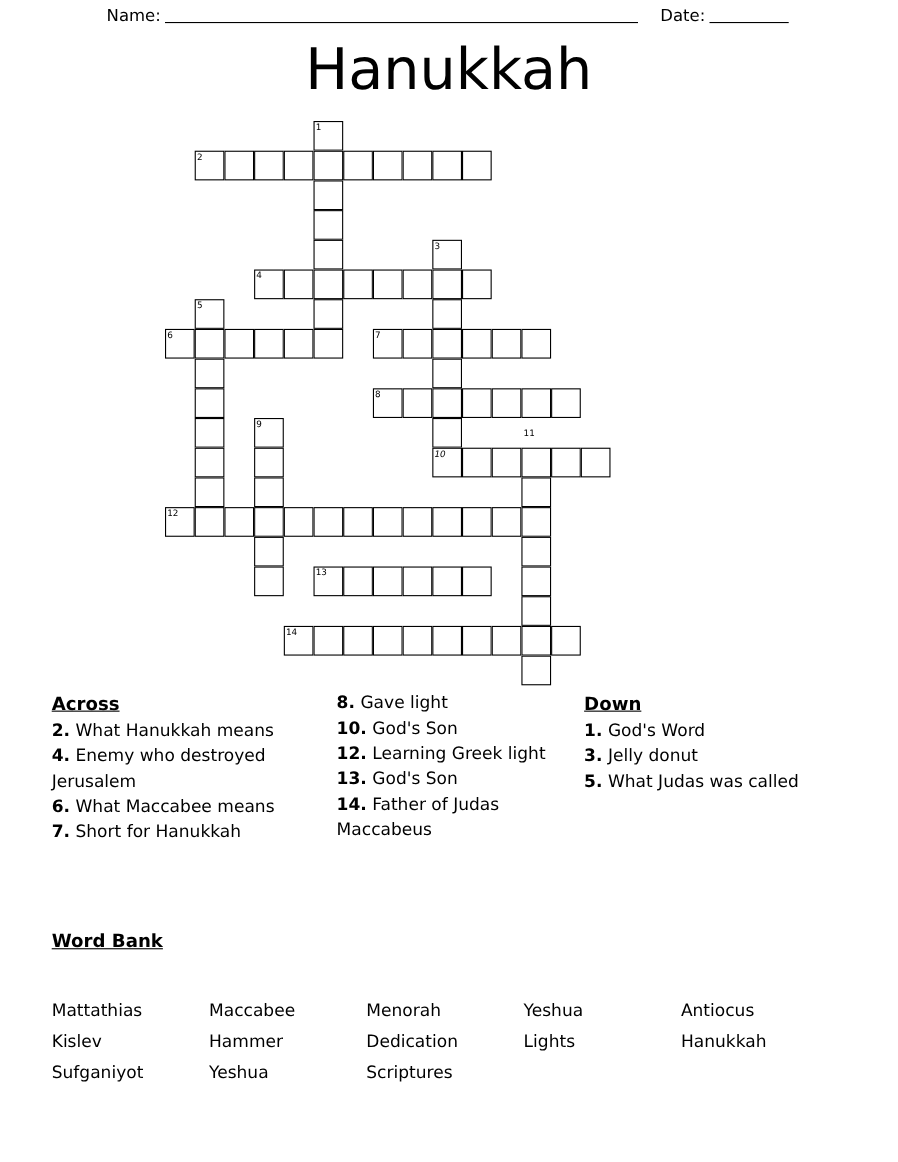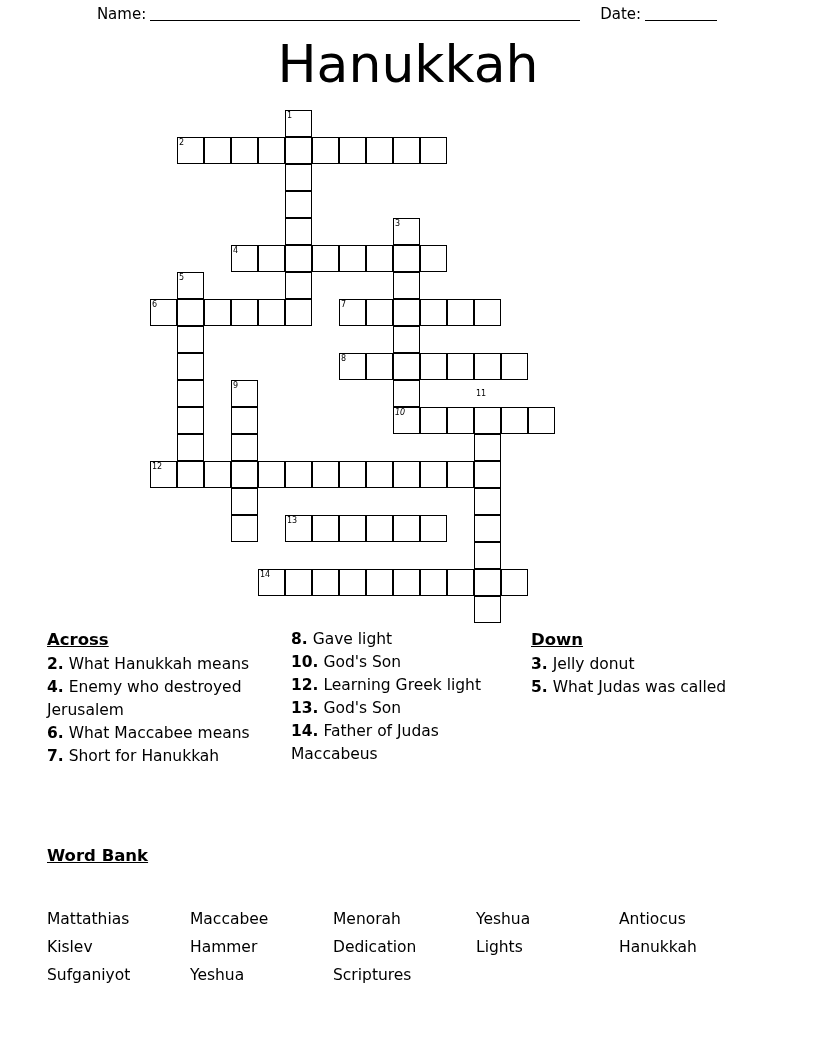--- a/index.html
+++ b/index.html
@@ -87,21 +87,21 @@
     width: 816px;
     height: 190px;
   }
   .clue-col {
     position: absolute;
     top: 0;
     font-size: 15.5px;
     line-height: 23px;
   }
   .clue-col.c1 { left: 47px; width: 232px; }
-  .clue-col.c2 { left: 291px; width: 222px; }
+  .clue-col.c2 { left: 306px; width: 222px; }
   .clue-col.c3 { left: 531px; width: 240px; }
 
   .clue-heading {
     font-weight: bold;
     text-decoration: underline;
     font-size: 16.5px;
     line-height: 24px;
     margin-bottom: 1px;
     display: block;
   }
@@ -281,20 +281,21 @@
   <div class="clue-col c2">
     <span class="clue-item"><span class="clue-num">8.</span> <span class="clue-text">Gave light</span></span>
     <span class="clue-item"><span class="clue-num">10.</span> <span class="clue-text">God's Son</span></span>
     <span class="clue-item"><span class="clue-num">12.</span> <span class="clue-text">Learning Greek light</span></span>
     <span class="clue-item"><span class="clue-num">13.</span> <span class="clue-text">God's Son</span></span>
     <span class="clue-item"><span class="clue-num">14.</span> <span class="clue-text">Father of Judas Maccabeus</span></span>
   </div>
 
   <div class="clue-col c3">
     <span class="clue-heading">Down</span>
+    <span class="clue-item"><span class="clue-num">1.</span> <span class="clue-text">God's Word</span></span>
     <span class="clue-item"><span class="clue-num">3.</span> <span class="clue-text">Jelly donut</span></span>
     <span class="clue-item"><span class="clue-num">5.</span> <span class="clue-text">What Judas was called</span></span>
   </div>
 </div>
 
 <div class="wordbank">
   <span class="wb-heading">Word Bank</span>
   <div class="wb-grid">
     <span class="wb-word">Mattathias</span>
     <span class="wb-word">Maccabee</span>

